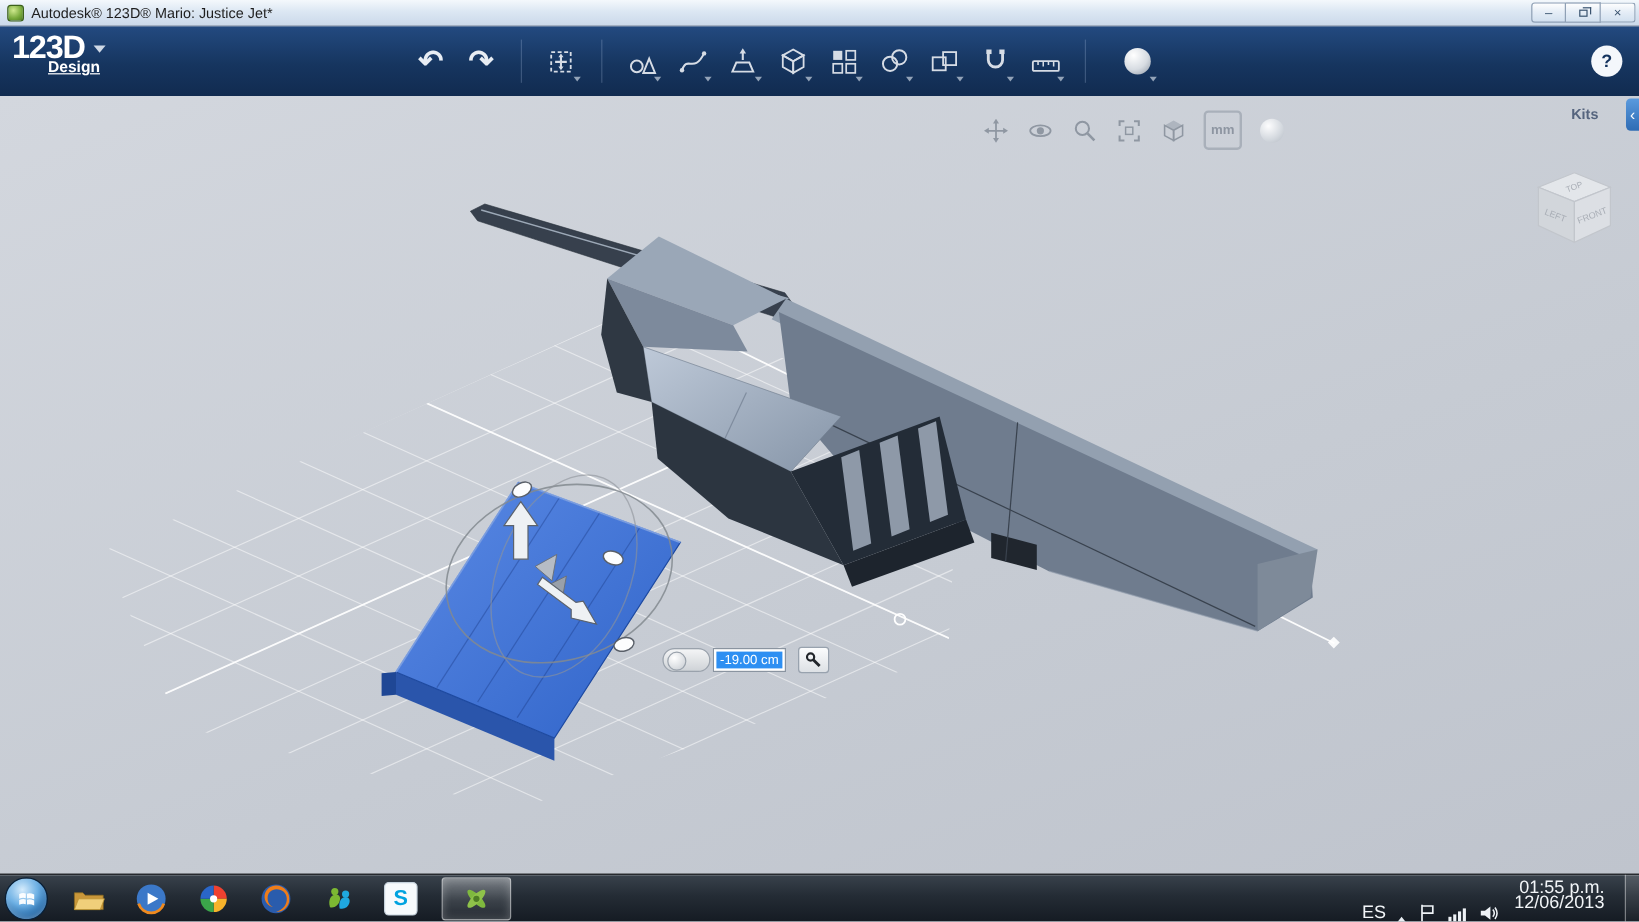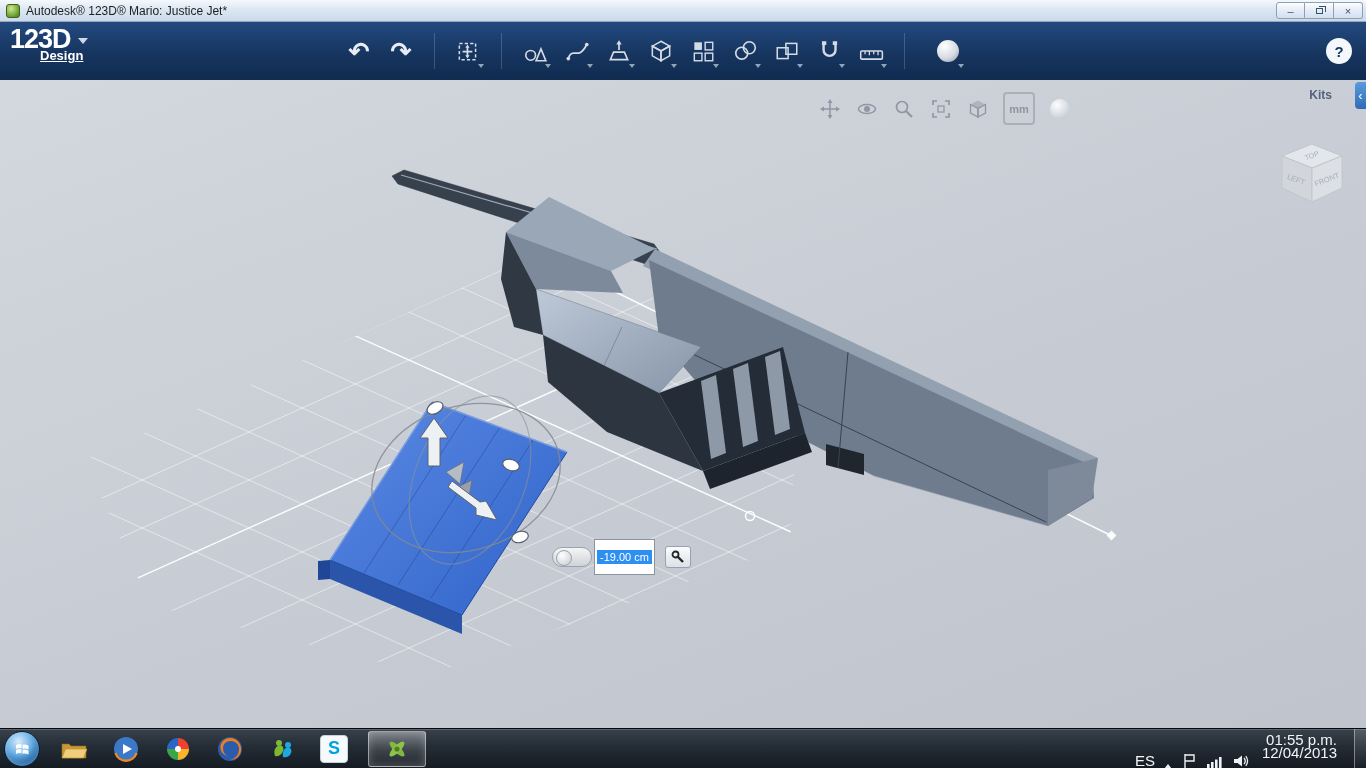--- a/index.html
+++ b/index.html
@@ -66,21 +66,21 @@
   .kits-tab{position:absolute;right:0;top:2px;width:11px;height:27px;color:#fff;font-size:13px;
     background:linear-gradient(#5a9ade,#2f6cb4);border-radius:4px 0 0 4px;
     display:flex;align-items:center;justify-content:center;cursor:pointer;}
   .viewcube{position:absolute;right:12px;top:56px;cursor:pointer;}
 
   .dim-widget{position:absolute;left:552px;top:459px;display:flex;align-items:center;}
   .dim-handle{width:40px;height:20px;border-radius:10px;border:1px solid #9aa2ac;position:relative;
     background:linear-gradient(#f4f5f6,#cfd3d7);cursor:pointer;}
   .dim-handle::before{content:"";position:absolute;left:3px;top:2px;width:14px;height:14px;border-radius:50%;
     background:radial-gradient(circle at 35% 30%,#ffffff,#c6cbd1);border:1px solid #9aa2ac;}
-  .dim-field{height:36px;border:1px solid #8a94a0;background:#ffffff;display:flex;align-items:center;
+  .dim-field{height:20px;border:1px solid #8a94a0;background:#ffffff;display:flex;align-items:center;
     padding:0 2px;margin-left:2px;cursor:text;}
   .dim-sel{background:#2e8ff2;color:#ffffff;font-size:11px;padding:1px 3px;white-space:nowrap;}
   .dim-btn{width:26px;height:22px;margin-left:10px;border:1px solid #98a2ae;border-radius:3px;
     background:linear-gradient(#fbfcfd,#dde1e5);display:flex;align-items:center;justify-content:center;cursor:pointer;}
 
   
   .taskbar{height:40px;display:flex;align-items:center;position:relative;
     background:linear-gradient(#39424c,#242c35 45%,#151b23);
     border-top:1px solid #05080c;box-shadow:inset 0 1px 0 rgba(255,255,255,0.18);}
   .start-orb{width:36px;height:36px;margin:0 8px 0 4px;border-radius:50%;cursor:pointer;
@@ -476,17 +476,17 @@
       </svg>
     </span>
     <span class="tray-item">
       <svg width="17" height="16" viewBox="0 0 17 16">
         <polygon points="2,6 5.5,6 10,2.5 10,13.5 5.5,10 2,10" fill="#eef2f6"></polygon>
         <path d="M12 5 Q14.5 8 12 11 M13.8 3.2 Q17.3 8 13.8 12.8" fill="none" stroke="#eef2f6" stroke-width="1.3"></path>
       </svg>
     </span>
     <div class="clock">
       <div>01:55 p.m.</div>
-      <div>12/04/2013</div>
+      <div>12/06/2013</div>
     </div>
     <div class="show-desktop"></div>
   </div>
 </div>
 
 </body></html>

